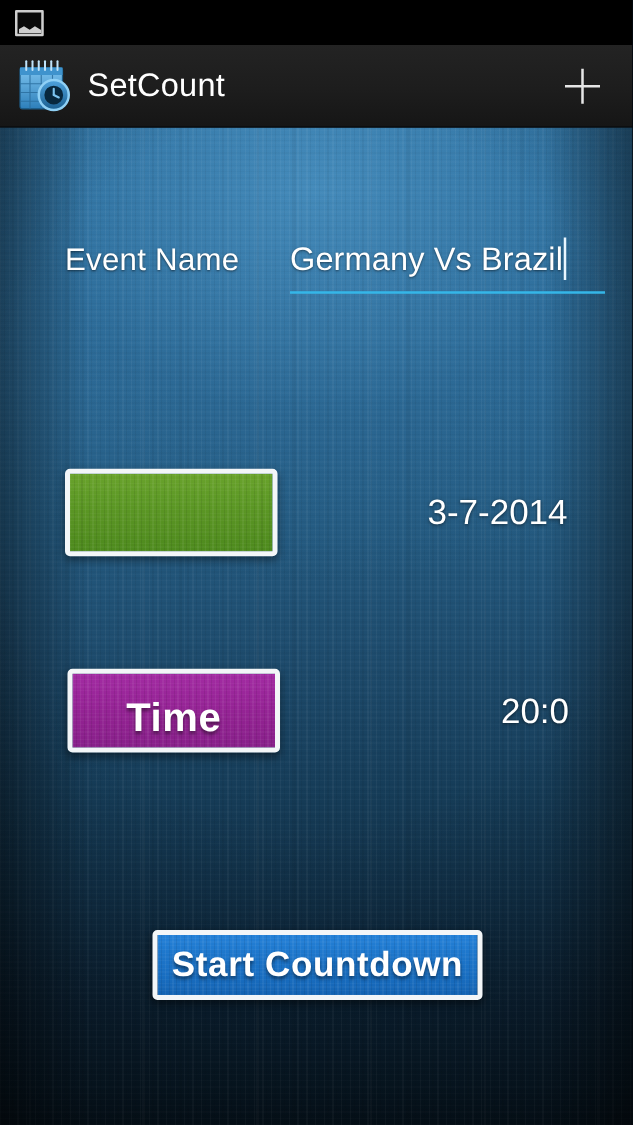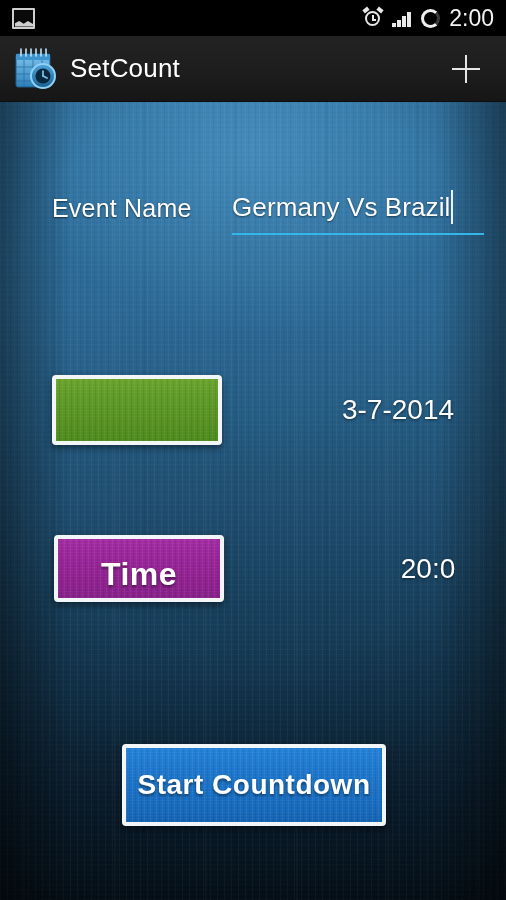--- a/index.html
+++ b/index.html
@@ -314,21 +314,21 @@
 
   #time-button {
     left: 54px; top: 433px;
     width: 170px; height: 67px;
     background: linear-gradient(180deg, #a32ca3 0%, #992599 30%, #8f218f 70%, #87208a 100%);
   }
   #time-button .btn-label { font-size: 32px; margin-top: 12px; }
 
   #start-countdown-button {
     left: 122px; top: 642px;
-    width: 264px; height: 82px;
+    width: 264px; height: 56px;
     background: linear-gradient(180deg, #2481d8 0%, #1d76cb 32%, #186dc0 70%, #1463b2 100%);
   }
   #start-countdown-button .btn-label { font-size: 28px; }
 
   
   .value-text {
     position: absolute;
     color: #ffffff;
     font-size: 28px;
     text-shadow: 0 1px 3px rgba(0,0,0,0.55);
@@ -345,37 +345,20 @@
   }
 </style>
 </head>
 <body>
 
 <div id="screen">
 
   <div id="status-bar">
     <div class="sb-left">
       <span class="ico-photo"></span>
-    </div>
-    <div class="sb-right">
-      <span class="ico-alarm">
-        <span class="ear-l"></span>
-          <span class="ear-r"></span>
-        <span class="bell"></span>
-          <span class="hand-v"></span>
-          <span class="hand-h"></span>
-      </span>
-      <span class="ico-signal">
-        <i></i>
-          <i></i>
-          <i></i>
-          <i></i>
-      </span>
-      <span class="ico-ring"></span>
-      <span id="clock-text">2:00</span>
     </div>
   </div>
 
   <div id="action-bar">
     <span id="app-icon">
       <svg width="46" height="46" viewBox="0 0 46 46" aria-hidden="true">
         <defs>
           <linearGradient id="calGrad" x1="0" y1="0" x2="0" y2="1">
             <stop offset="0%" stop-color="#7ec4ef"></stop>
             <stop offset="100%" stop-color="#2d7fba"></stop>

